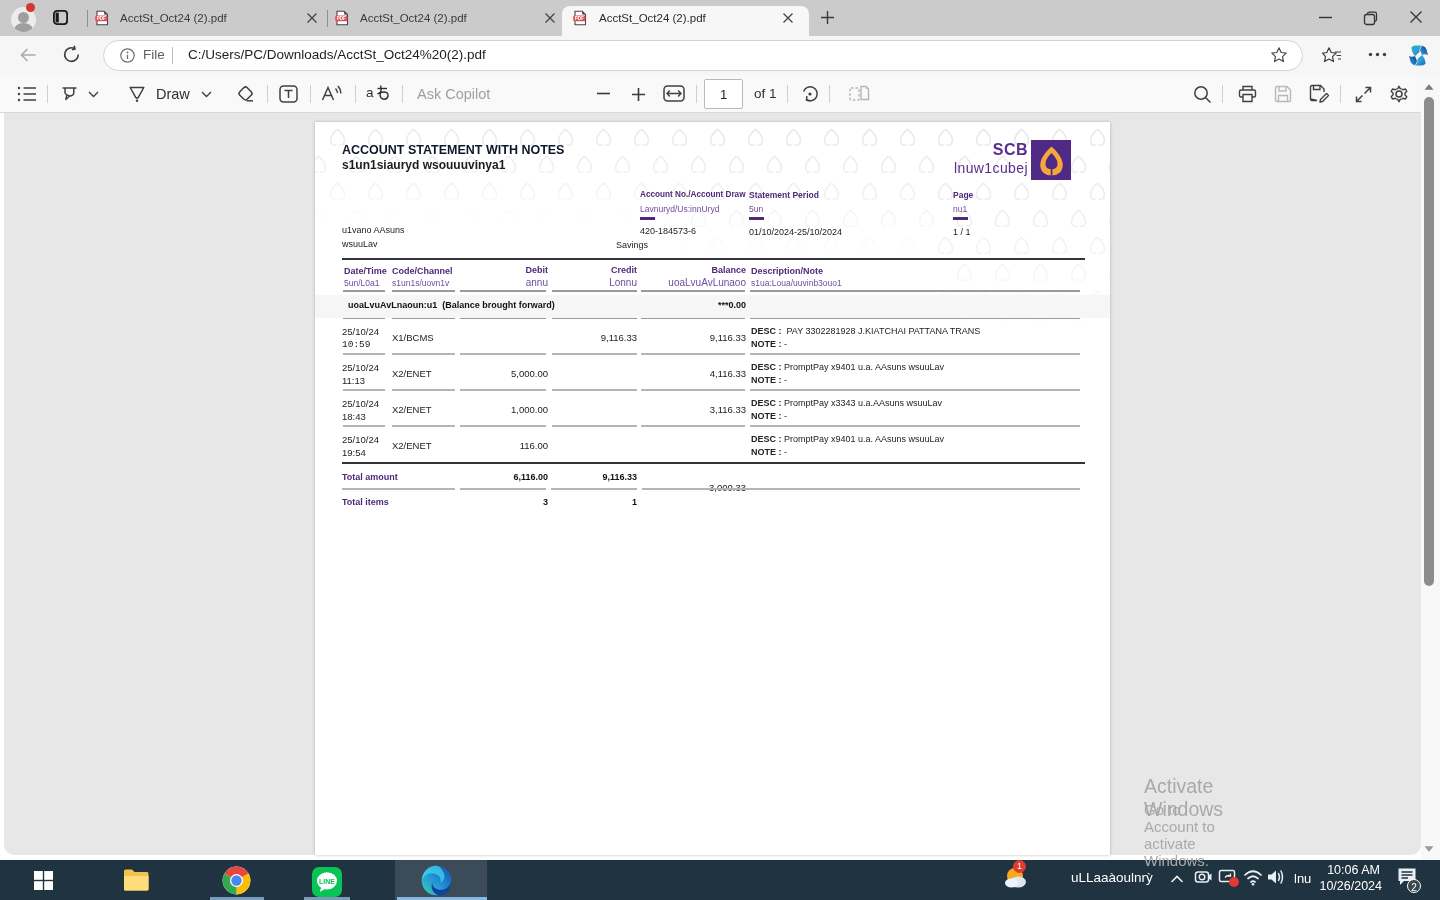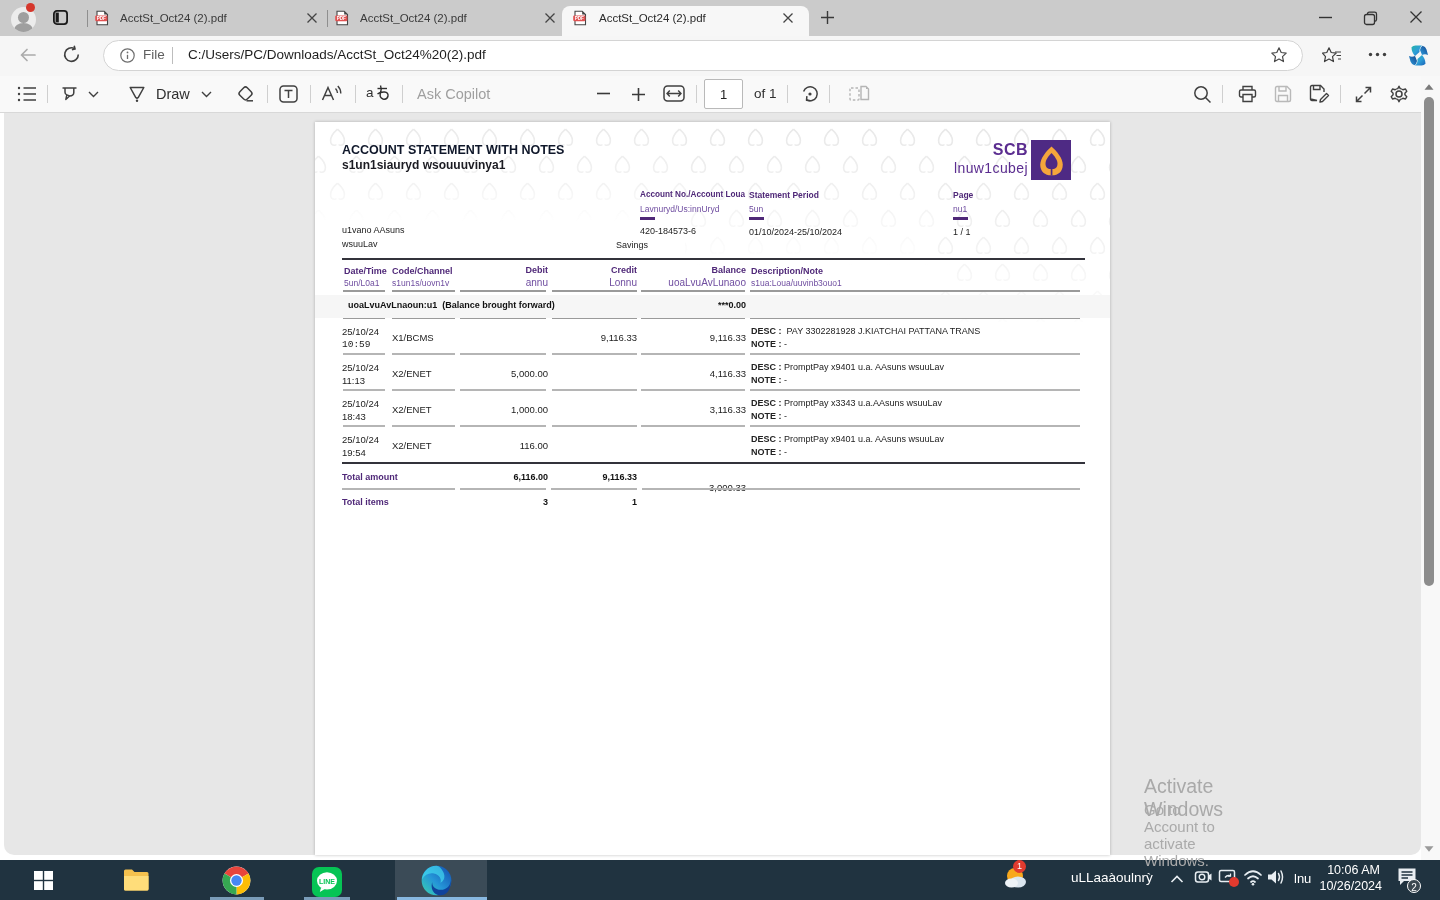--- a/index.html
+++ b/index.html
@@ -281,21 +281,21 @@
 <div class="ab" style="left:342px;top:143px;font-size:12.5px;font-weight:bold;color:#0f172a;letter-spacing:0px;">ACCOUNT STATEMENT WITH NOTES</div>
 <div class="ab" style="left:342px;top:158px;font-size:12px;font-weight:bold;color:#1b1b22;">s1un1siauryd wsouuuvinya1</div>
 <div class="ab" style="left:1031px;top:140px;width:40px;height:40px;background:#4e2a84;"></div>
 <svg class="ab" style="left:1037px;top:145px;" width="29" height="31" viewBox="0 0 40 44">
 <path d="M20 2 C12 9 4 19 4 28 C4 38 11 43 19 43 L21 43 C29 43 36 38 36 28 C36 19 28 9 20 2 Z" fill="#f5a63c"></path>
 <path d="M20 11.5 C15.5 16 11.5 21.5 11.5 26.5 C11.5 31.5 14.5 34 18.5 34 L21.5 34 C25.5 34 28.5 31.5 28.5 26.5 C28.5 21.5 24.5 16 20 11.5 Z" fill="#4e2a84"></path>
 <rect x="18.9" y="32" width="2.4" height="11" fill="#4e2a84"></rect>
     </svg>
 <div class="ab" style="left:948px;top:141px;width:80px;text-align:right;font-size:16px;font-weight:bold;color:#5b2d90;letter-spacing:0.5px;">SCB</div>
 <div class="ab" style="left:928px;top:160px;width:100px;text-align:right;font-size:14px;color:#5b2d90;letter-spacing:0.4px;">lnuw1cubej</div>
-<div class="ab" style="left:640px;top:190px;font-size:8.2px;font-weight:bold;color:#4f2878;">Account No./Account Loua</div>
+<div class="ab" style="left:640px;top:190px;font-size:8.2px;font-weight:bold;color:#4f2878;">Account No./Account Draw</div>
 <div class="ab" style="left:749px;top:190px;font-size:8.5px;font-weight:bold;color:#4f2878;">Statement Period</div>
 <div class="ab" style="left:953px;top:190px;font-size:8.5px;font-weight:bold;color:#4f2878;">Page</div>
 <div class="ab" style="left:640px;top:204px;font-size:8.5px;color:#6f4da0;">Lavnuryd/Us:innUryd</div>
 <div class="ab" style="left:749px;top:204px;font-size:8.5px;color:#6f4da0;">5un</div>
 <div class="ab" style="left:953px;top:204px;font-size:8.5px;color:#6f4da0;">nu1</div>
 <div class="ab" style="left:640px;top:217px;width:15px;height:2.5px;background:#4f2878;"></div>
 <div class="ab" style="left:749px;top:217px;width:15px;height:2.5px;background:#4f2878;"></div>
 <div class="ab" style="left:953px;top:217px;width:15px;height:2.5px;background:#4f2878;"></div>
 <div class="ab" style="left:640px;top:226px;font-size:9px;color:#1c1c1c;">420-184573-6</div>
 <div class="ab" style="left:616px;top:240px;font-size:9px;color:#1c1c1c;">Savings</div>

